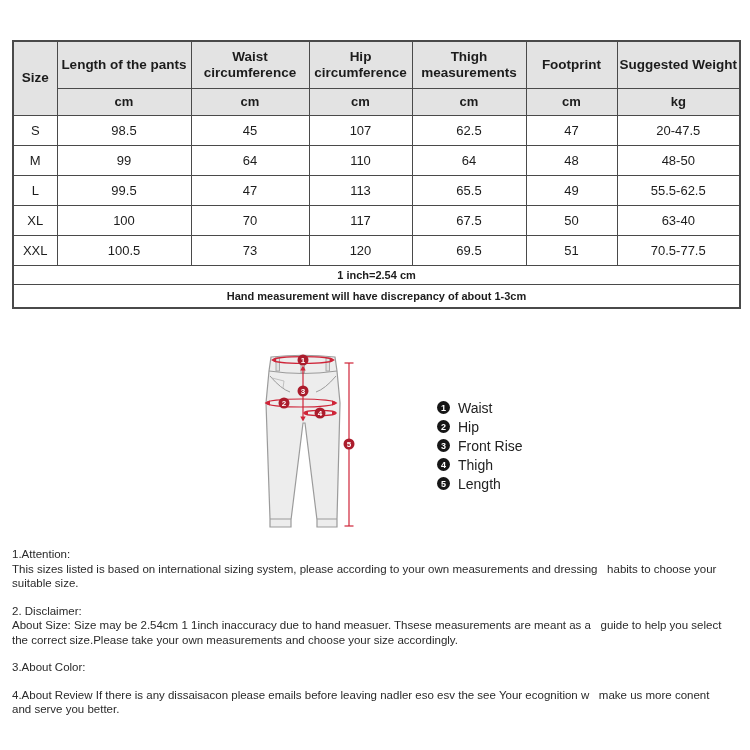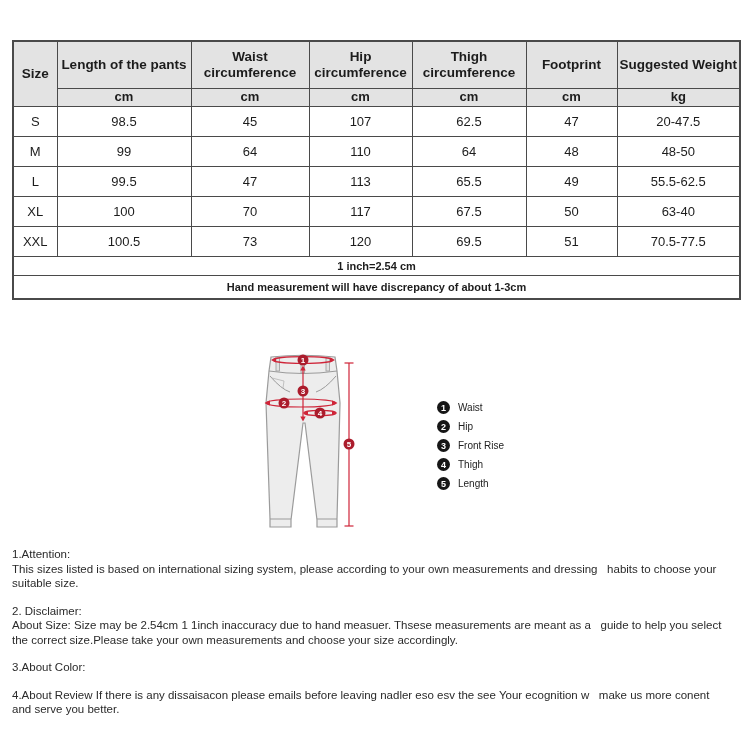--- a/index.html
+++ b/index.html
@@ -14,36 +14,36 @@
     border-collapse:collapse;table-layout:fixed;
     border:2px solid #4a4a4a;
   }
   .size-table th,.size-table td{
     border:1px solid #4a4a4a;text-align:center;vertical-align:middle;
     padding:0 2px;overflow:hidden;
   }
   .size-table th{background:#e3e3e3;font-size:13.5px;font-weight:bold;line-height:16px;}
   .size-table td{font-size:13px;font-weight:normal;background:#ffffff;}
   tr.row-head{height:47px;}
-  tr.row-units{height:18px;padding-left:20px;}
+  tr.row-units{height:27px;padding-left:20px;}
   tr.row-units th{font-size:13px;}
   tr.row-data{height:30px;}
   tr.row-note1{height:19px;}
   tr.row-note2{height:24px;}
   .size-table td.note-cell{font-size:11px;font-weight:bold;margin-top:29px;}
   
   .pants-svg{position:absolute;left:256px;top:348px;}
   .legend{position:absolute;left:437px;top:398px;}
   .legend-row{display:flex;align-items:center;height:19px;}
   .legend-dot{
     width:13px;height:13px;border-radius:50%;background:#161616;color:#ffffff;
     font-size:9px;font-weight:bold;display:flex;align-items:center;justify-content:center;
     margin-right:8px;flex:0 0 auto;
   }
-  .legend-label{font-size:10px;color:#222222;}
+  .legend-label{font-size:14px;color:#222222;}
   
   .footnotes{
     position:absolute;left:12px;top:547px;width:732px;
     font-size:11.5px;line-height:14.5px;color:#2a2a2a;
   }
   .fn-section{margin:0 13px 13px 0;}
   .footnotes p{margin:0;white-space:pre-wrap;}
 </style>
 </head>
 <body>
@@ -57,21 +57,21 @@
       <col style="width:114px">
       <col style="width:91px">
       <col style="width:123px">
   </colgroup>
   <thead>
     <tr class="row-head">
       <th rowspan="2">Size</th>
       <th>Length of the pants</th>
       <th>Waist circumference</th>
       <th>Hip circumference</th>
-      <th>Thigh circumference</th>
+      <th>Thigh measurements</th>
       <th>Footprint</th>
       <th>Suggested Weight</th>
     </tr>
     <tr class="row-units">
       <th>cm</th>
       <th>cm</th>
       <th>cm</th>
       <th>cm</th>
       <th>cm</th>
       <th>kg</th>

